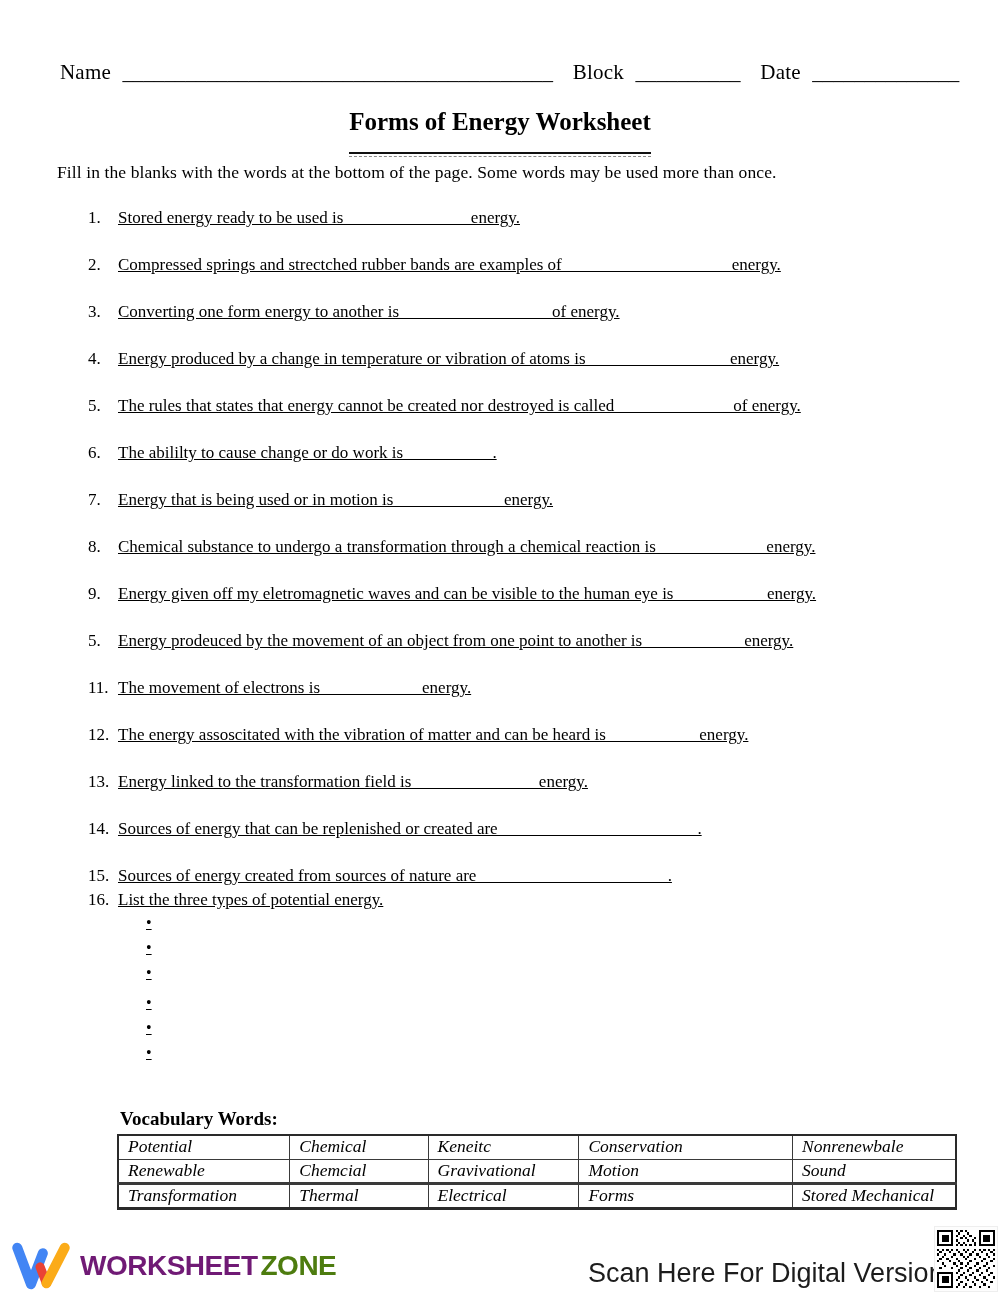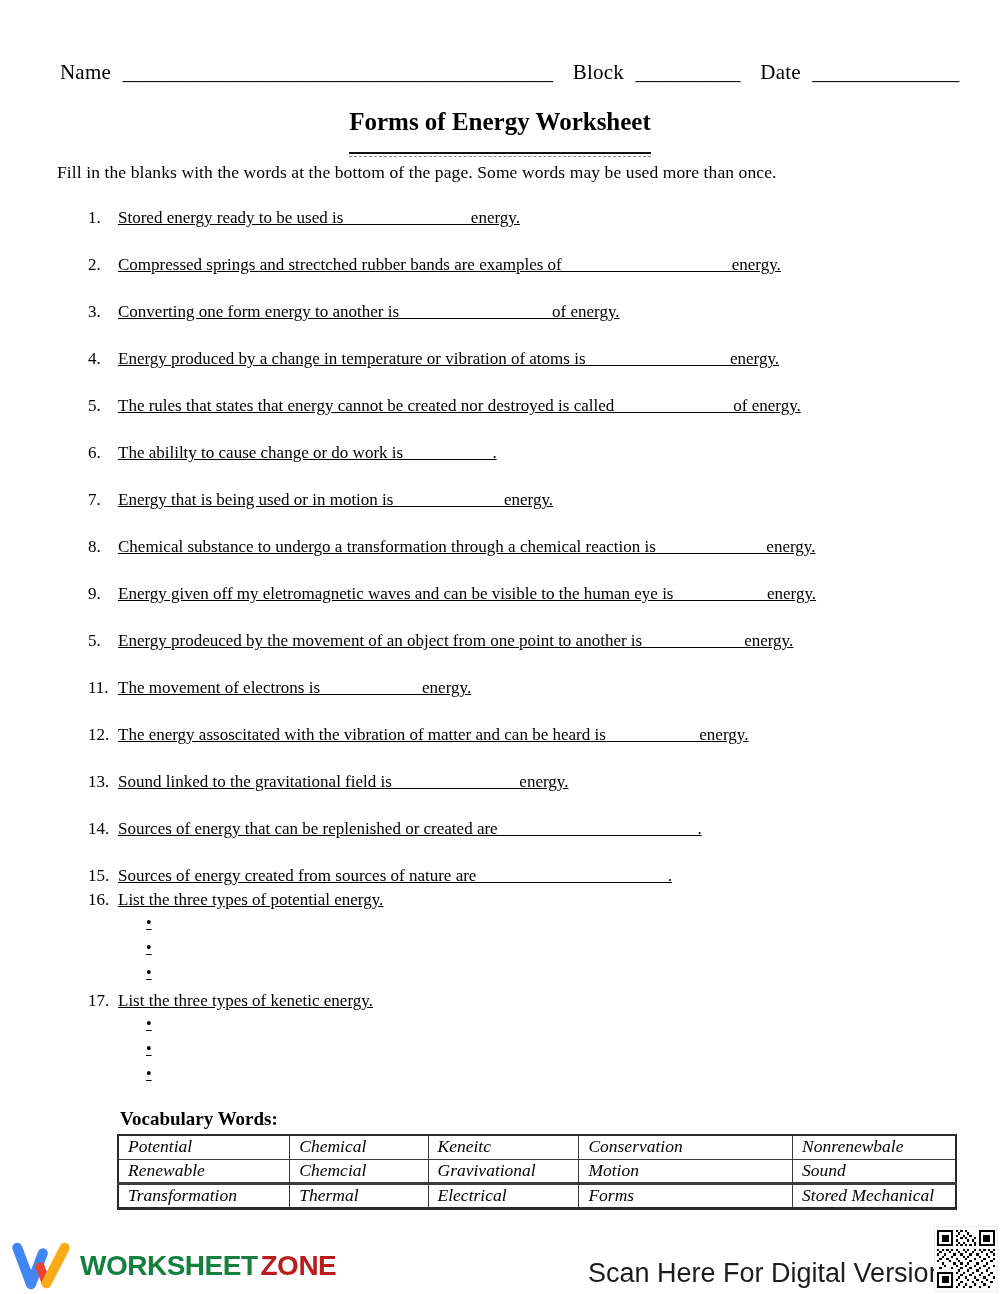--- a/index.html
+++ b/index.html
@@ -94,22 +94,22 @@
   }
   .logo-mark { width: 62px; height: 52px; }
   .logo-text {
     font-family: "Liberation Sans", sans-serif;
     font-weight: bold;
     font-size: 28px;
     letter-spacing: -0.5px;
     margin-left: 8px;
     white-space: nowrap;
   }
-  .logo-text .t1 { color: #15803d; }
-  .logo-text .t2 { color: #b91c1c; margin-left: 3px; }
+  .logo-text .t1 { color: #701a75; }
+  .logo-text .t2 { color: #4d7c0f; margin-left: 3px; }
   .scan-text {
     position: absolute;
     left: 588px; top: 1258px;
     font-family: "Liberation Sans", sans-serif;
     font-size: 27px;
     color: #1c1c1c;
     white-space: nowrap;
   }
   .qr {
     position: absolute;
@@ -214,21 +214,21 @@
     </div>
 
     <div class="q">
       <div class="q-line">
         <span class="q-num">12.</span><span class="q-text">The energy assoscitated with the vibration of matter and can be heard is __________ energy.</span>
       </div>
     </div>
 
     <div class="q">
       <div class="q-line">
-        <span class="q-num">13.</span><span class="q-text">Sound linked to the gravitational field is ______________ energy.</span>
+        <span class="q-num">13.</span><span class="q-text">Energy linked to the transformation field is ______________ energy.</span>
       </div>
     </div>
 
     <div class="q">
       <div class="q-line">
         <span class="q-num">14.</span><span class="q-text">Sources of energy that can be replenished or created are _______________________.</span>
       </div>
     </div>
 
     <div class="q">
@@ -240,23 +240,20 @@
     <div class="q">
       <div class="q-line">
         <span class="q-num">16.</span><span class="q-text">List the three types of potential energy.</span>
       </div>
     <div class="bullet-line">•</div>
         <div class="bullet-line">•</div>
         <div class="bullet-line">•</div>
       </div>
 
     <div class="q">
-      <div class="q-line">
-        <span class="q-num">17.</span><span class="q-text">List the three types of kenetic energy.</span>
-      </div>
     <div class="bullet-line">•</div>
         <div class="bullet-line">•</div>
         <div class="bullet-line">•</div>
       </div>
   </div>
 
   <div class="vocab">
     <div class="vocab-heading">Vocabulary Words:</div>
     <table>
       <colgroup>

